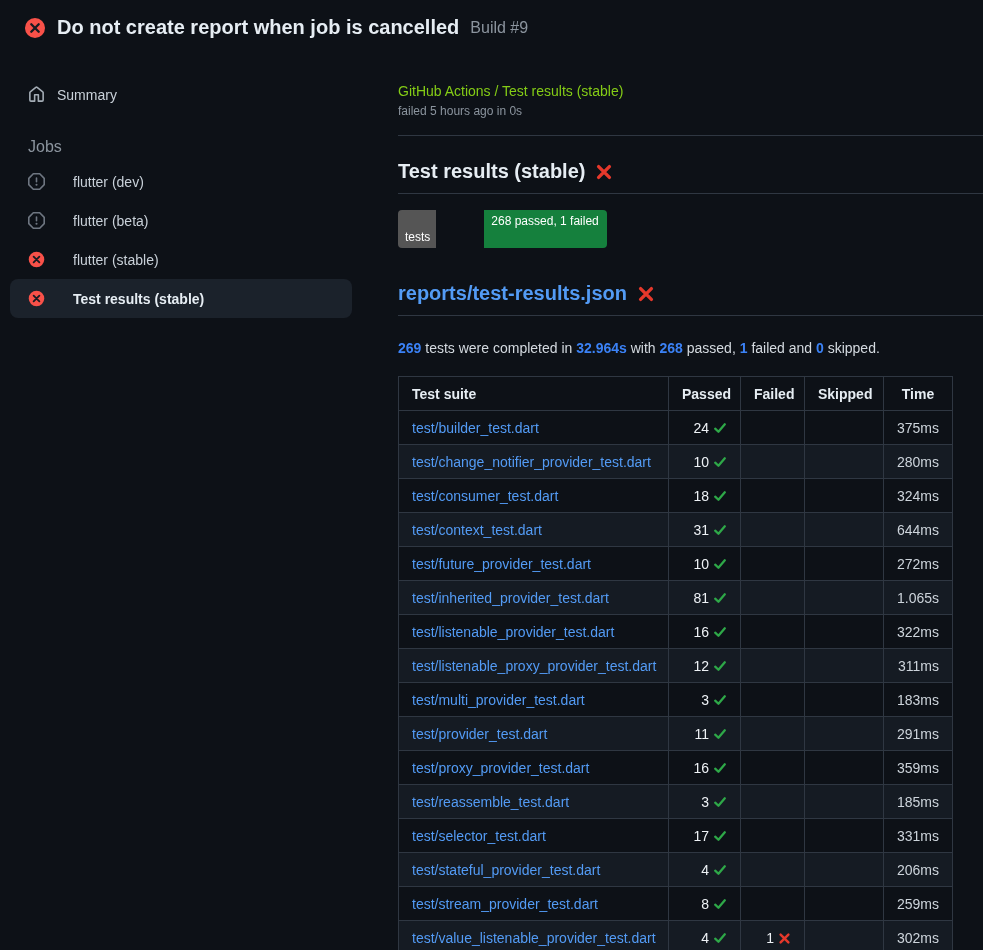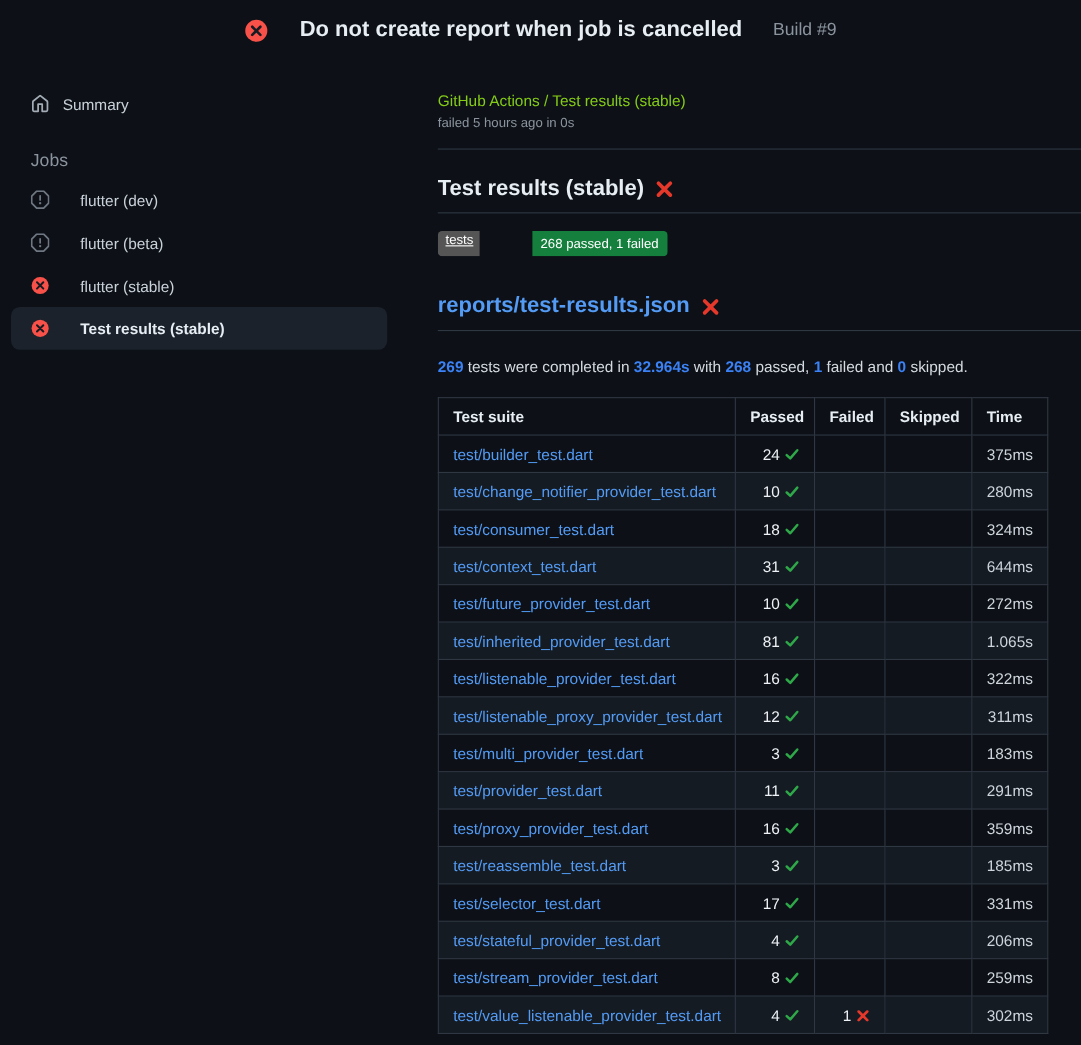--- a/index.html
+++ b/index.html
@@ -5,23 +5,22 @@
   * { margin:0; padding:0; box-sizing:border-box; }
   html,body { width:983px; height:950px; overflow:hidden; }
   body {
     background:#0d1117;
     color:#e6edf3;
     font-family:"Liberation Sans","DejaVu Sans",sans-serif;
     font-size:14px;
   }
   
   .build-header {
-    display:flex; align-items:center; gap:28px;
+    display:flex; align-items:center; gap:11px;
     padding:16px 24px 14px 24px;
-    justify-content:center;
   }
   .build-header .title { font-size:20px; font-weight:700; color:#e6edf3; }
   .build-header .build-no { font-size:16px; font-weight:400; color:#8b949e; }
   .icon { display:inline-flex; align-items:center; justify-content:center; flex:none; }
 
   
   .layout { display:flex; align-items:flex-start; }
   .sidebar { width:380px; flex:none; padding-top:24px; }
   .main { flex:1; padding:30px 0 0 18px; }
 
@@ -49,36 +48,36 @@
     font-size:20px; font-weight:700; color:#e6edf3;
     margin-top:24px; padding-bottom:10px; border-bottom:1px solid #2f3742;
   }
   h2.report-title { margin-top:34px; }
   h2 .report-link { color:#539bf5; text-decoration:none; cursor:pointer; }
 
   .badge {
     display:inline-flex; margin-top:16px; font-size:12px; line-height:1;
     border-radius:4px; overflow:hidden; color:#ffffff;
   }
-  .badge .badge-label { background:#555555; padding:2px 6px 5px 7px;text-decoration:underline; }
+  .badge .badge-label { background:#555555; padding:21px 6px 5px 7px; }
   .badge .badge-value { background:#15803d; padding:5px 8px 6px 7px;margin-left:48px; }
 
   .summary-sentence { margin-top:24px; color:#d4dae0; }
   .summary-sentence b { color:#3b82f6; }
 
   
   table.results {
     border-collapse:collapse; margin-top:20px; table-layout:fixed;
     width:554px;
   }
   .results th, .results td {
     border:1px solid #2f3742; padding:6px 13px; height:34px;
     font-size:14px; white-space:nowrap; overflow:hidden;
   }
-  .results th { font-weight:700; color:#e6edf3; text-align:left; }
+  .results th { font-weight:700; color:#e6edf3; text-align:center; }
   .results th.suite-col { text-align:left; }
   .results td { text-align:right; color:#cdd4db; }
   .results td.suite { text-align:left; }
   .results td.suite a { color:#539bf5; text-decoration:none; cursor:pointer; }
   .results tbody tr:nth-child(even) { background:#151b23; }
   .results .mark { display:inline-block; vertical-align:-2px; margin-left:4px; }
 </style>
 </head>
 <body>
 

